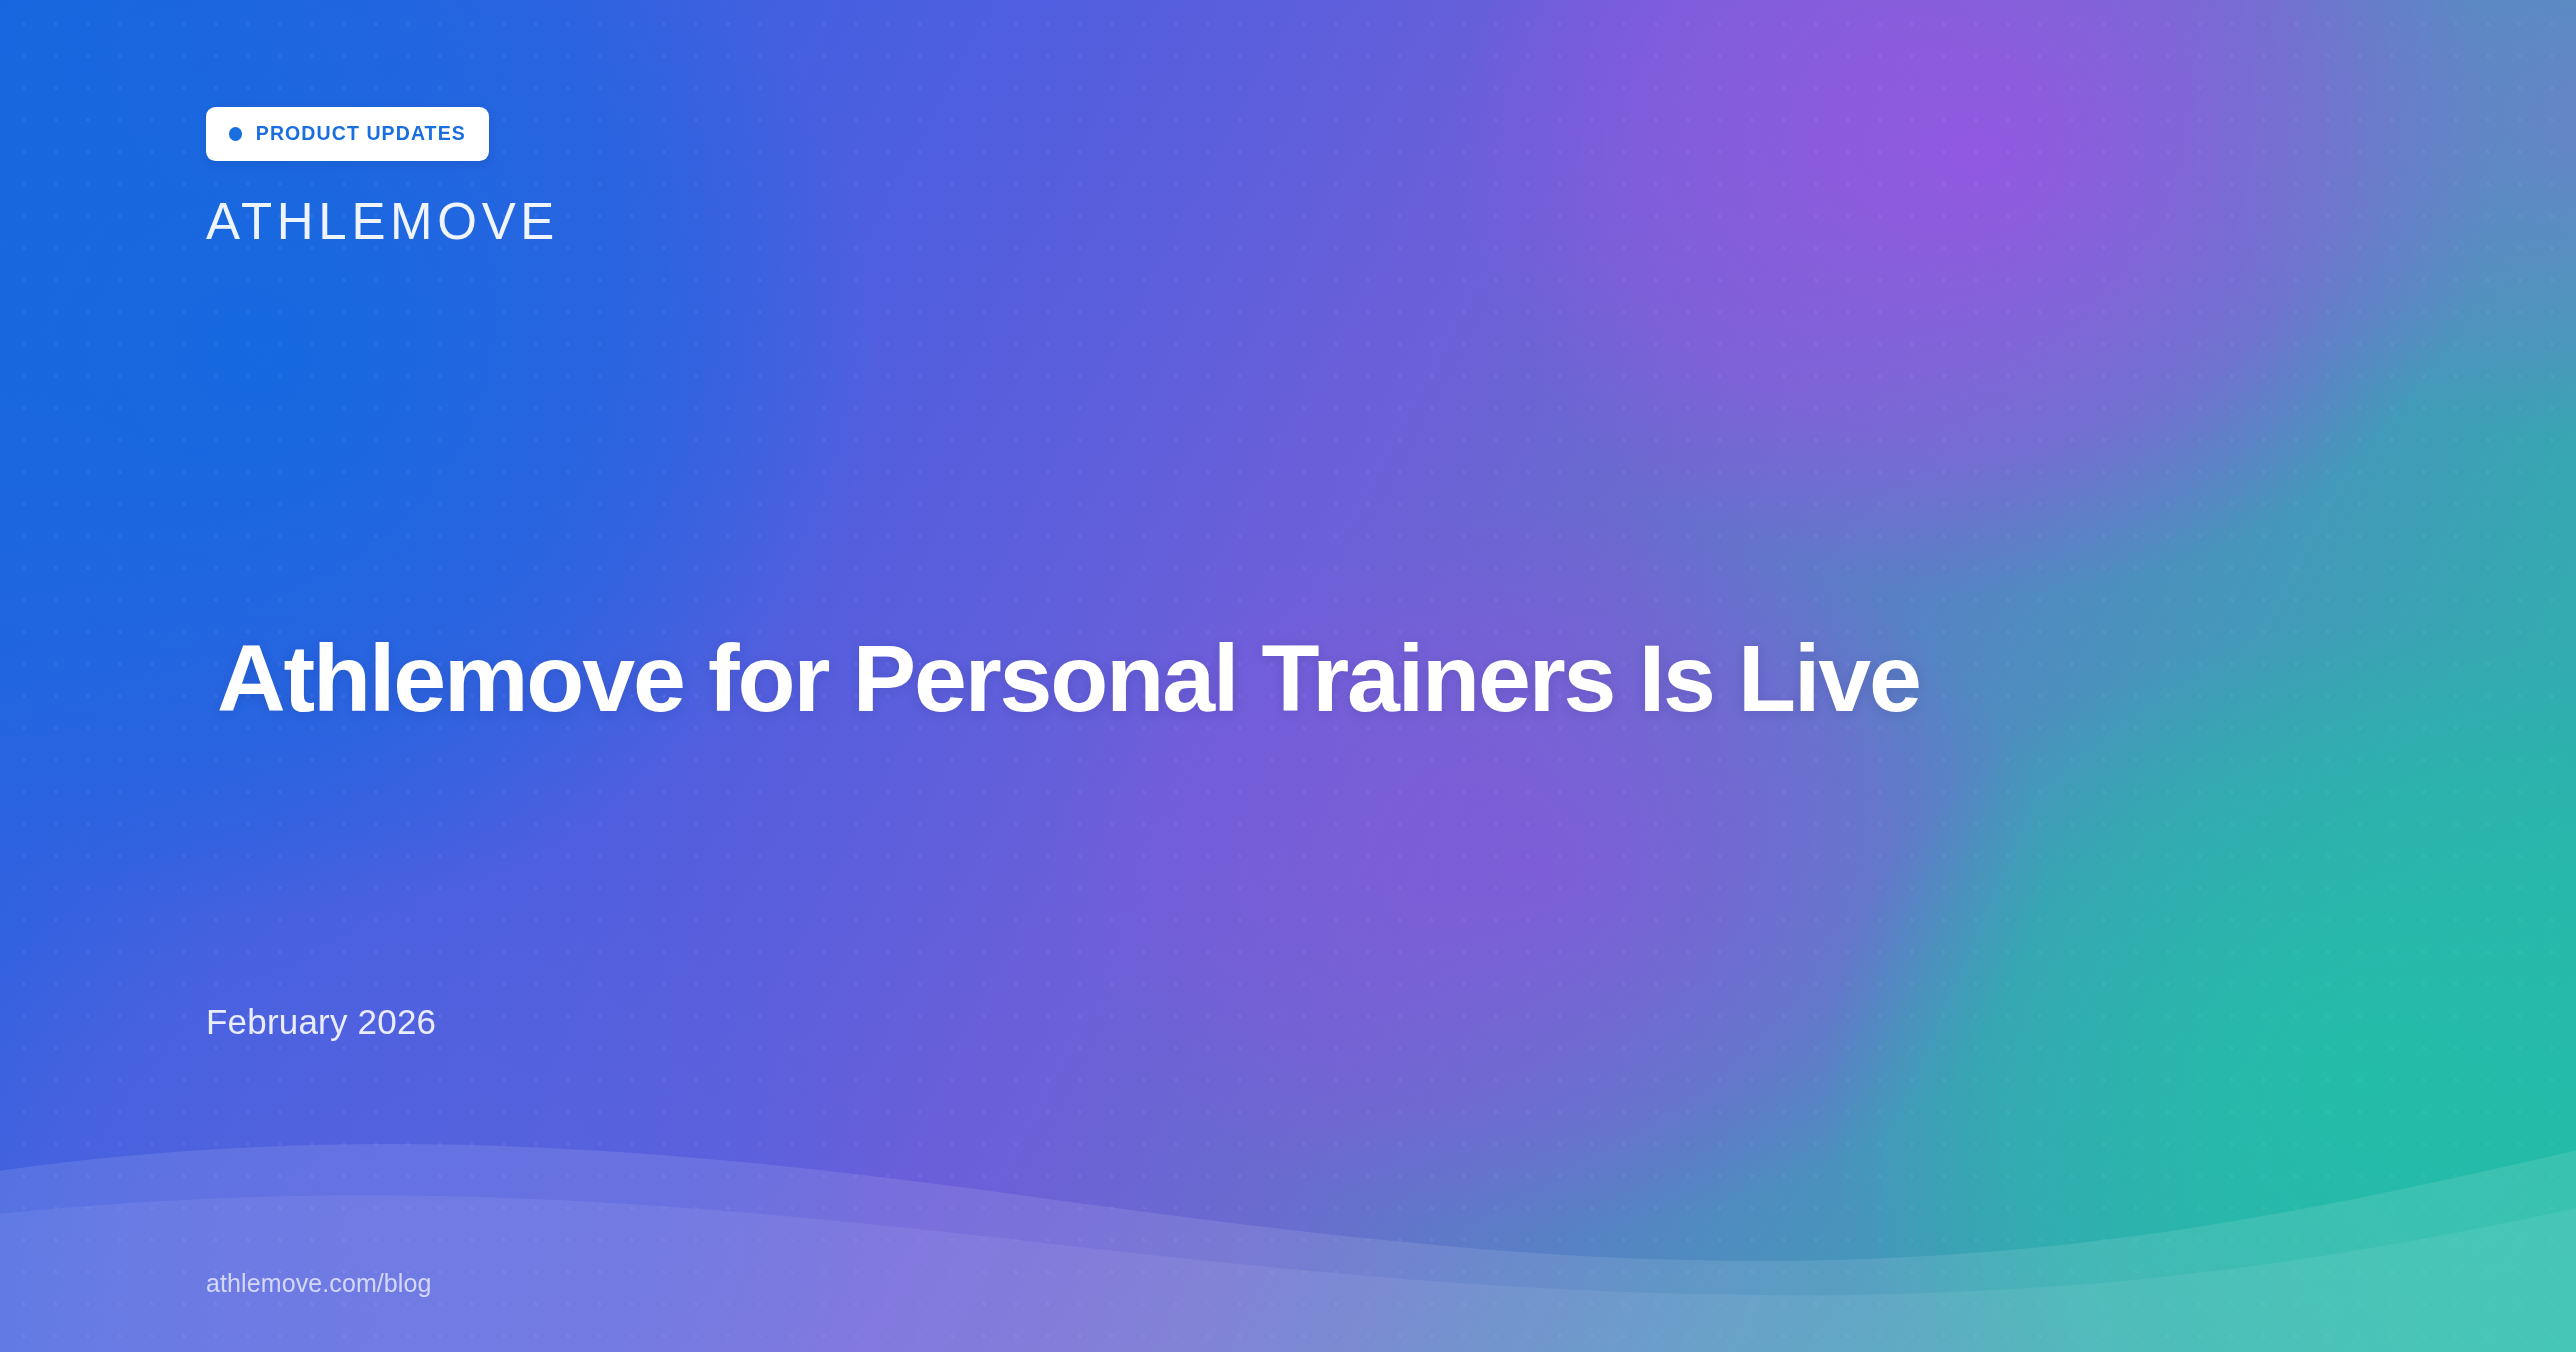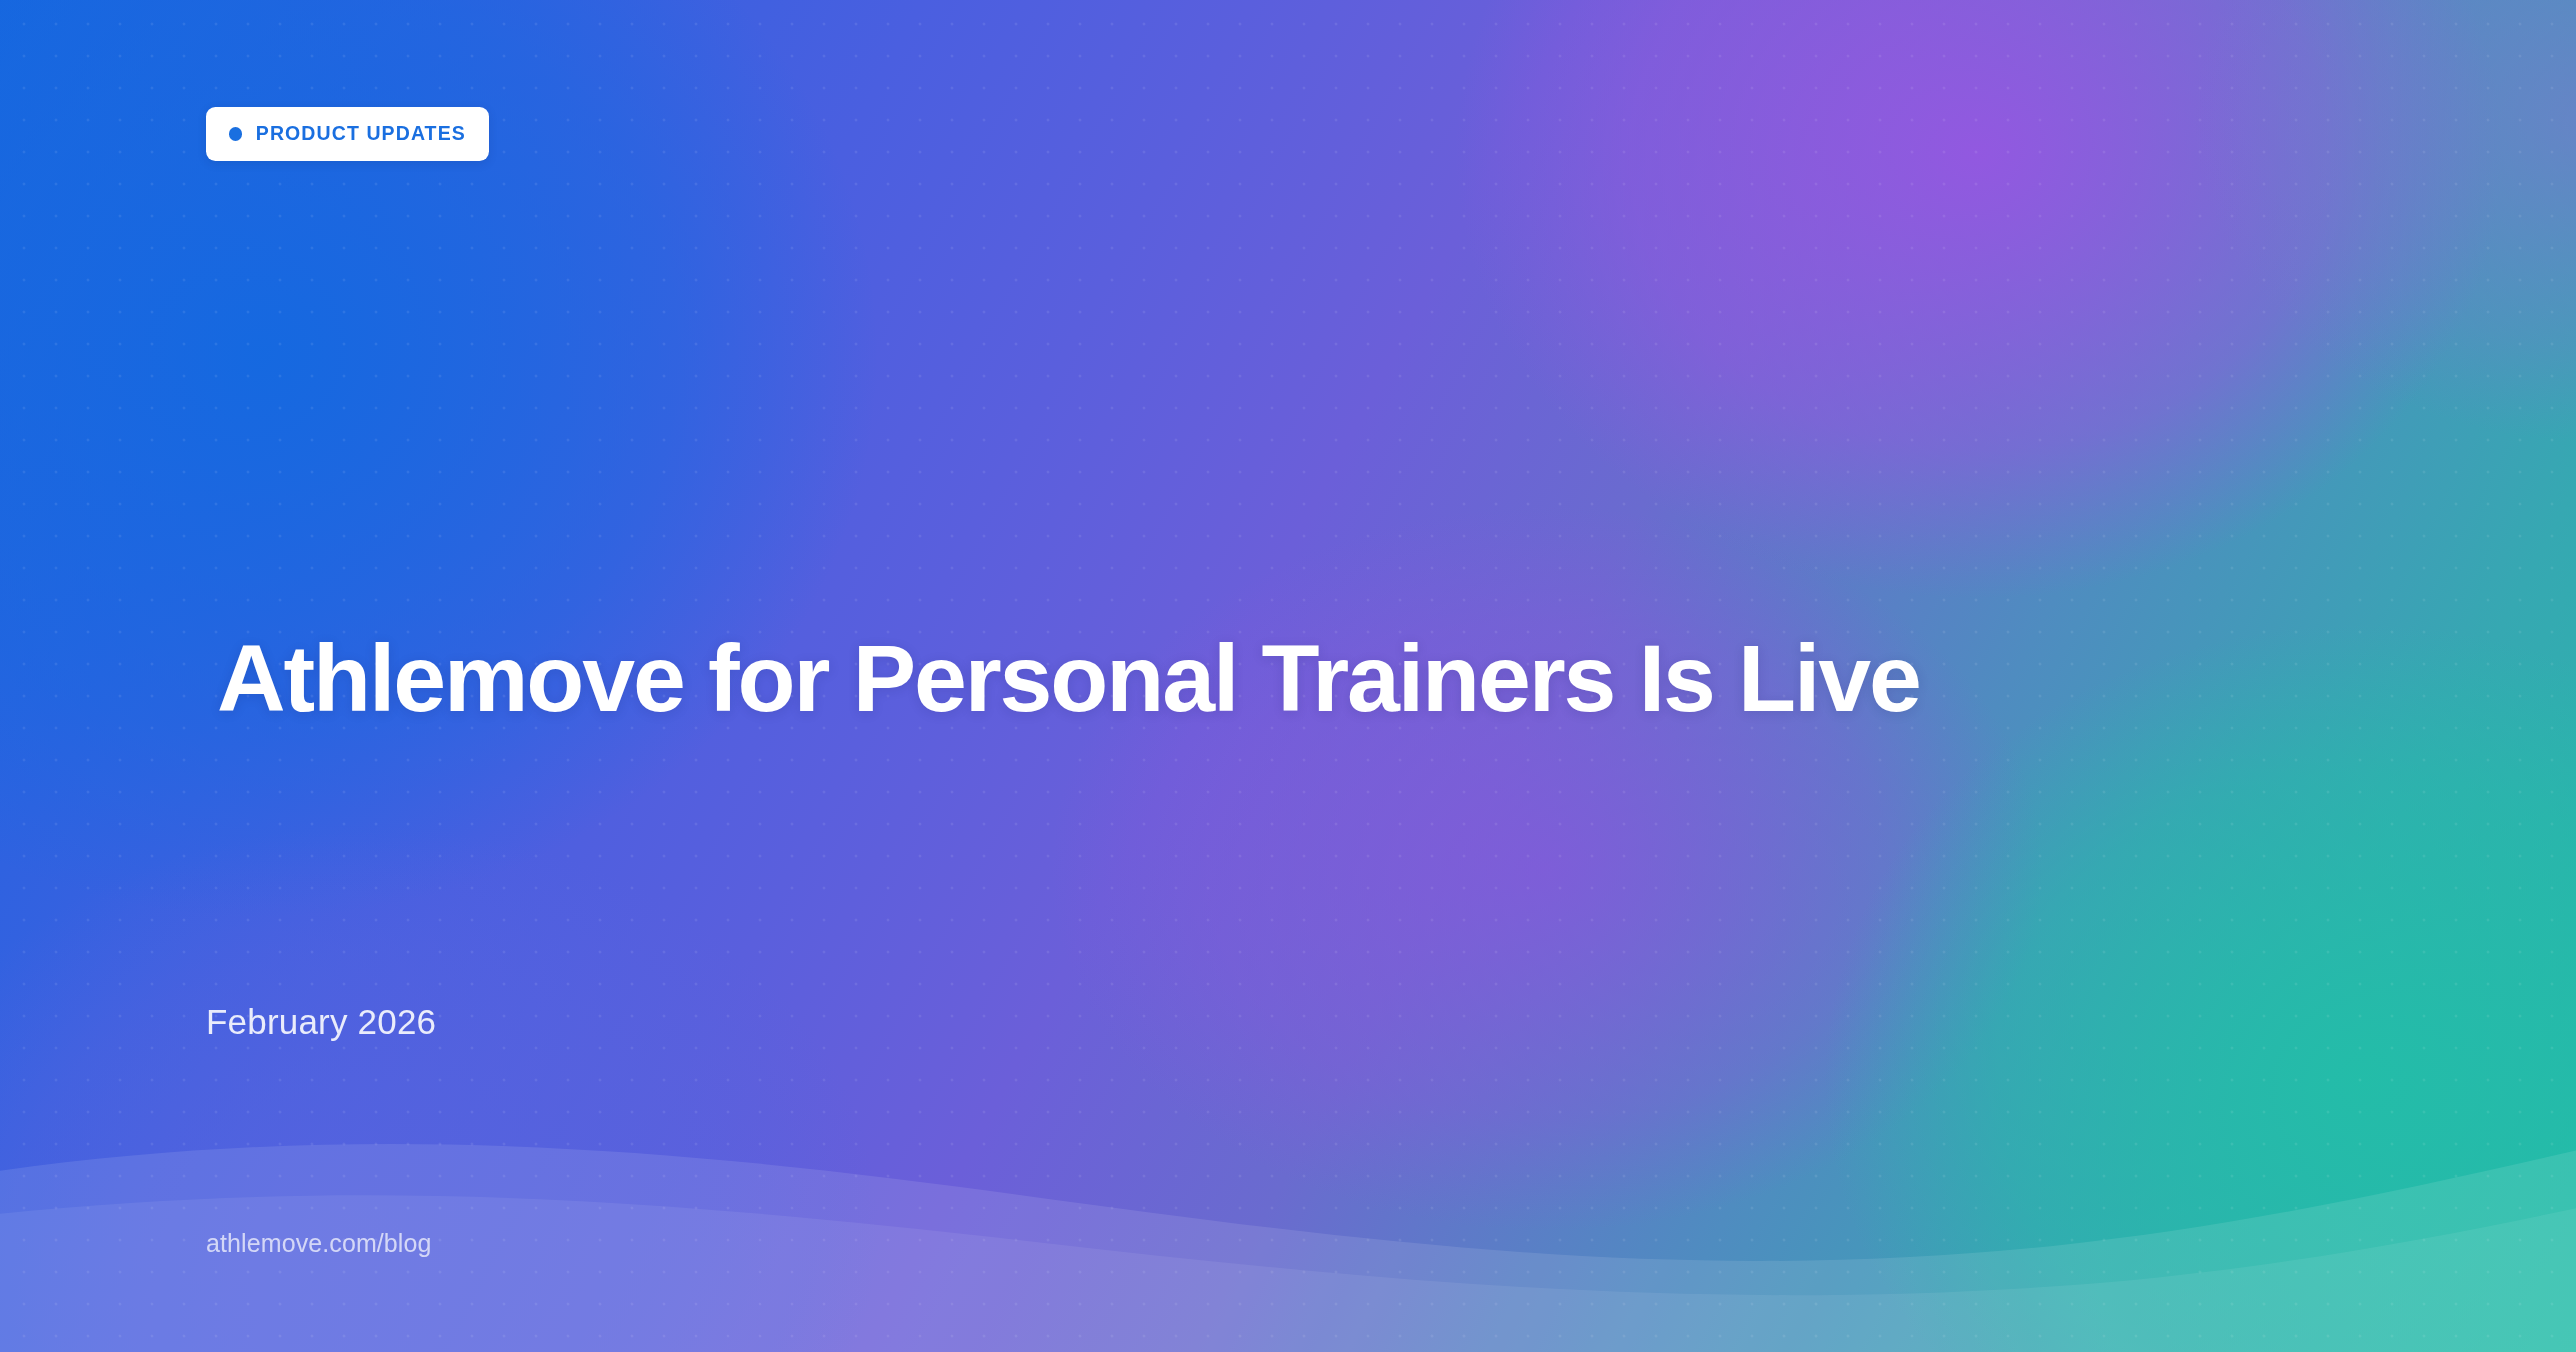--- a/index.html
+++ b/index.html
@@ -155,21 +155,21 @@
     letter-spacing: 0.2px;
     color: rgba(255,255,255,0.88);
     line-height: 1.2;
     white-space: nowrap;
     margin-top: 48px;
   }
 
   #footer-url {
     position: absolute;
     left: 206px;
-    top: 1228px;
+    top: 1268px;
     font-size: 25px;
     font-weight: 400;
     letter-spacing: 0.1px;
     color: rgba(255,255,255,0.70);
     line-height: 1.2;
     white-space: nowrap;
   }
 </style>
 </head>
 <body>
@@ -190,20 +190,21 @@
     <path d="M0,214 C560,158 1020,196 1560,258 C2100,320 2580,360 3120,318 C3390,296 3640,248 3840,206 L3840,420 L0,420 Z" fill="rgba(255,255,255,0.07)"></path>
   </svg>
 
   <div id="content">
 
     <div id="badge">
       <span class="dot"></span>
       <span class="label">PRODUCT UPDATES</span>
     </div>
 
+    <div id="wordmark">ATHLEMOVE</div>
 
     <h1 id="headline">Athlemove for Personal Trainers Is Live</h1>
 
     <div id="date">February 2026</div>
 
     <div id="footer-url">athlemove.com/blog</div>
 
   </div>
 </div>
 

